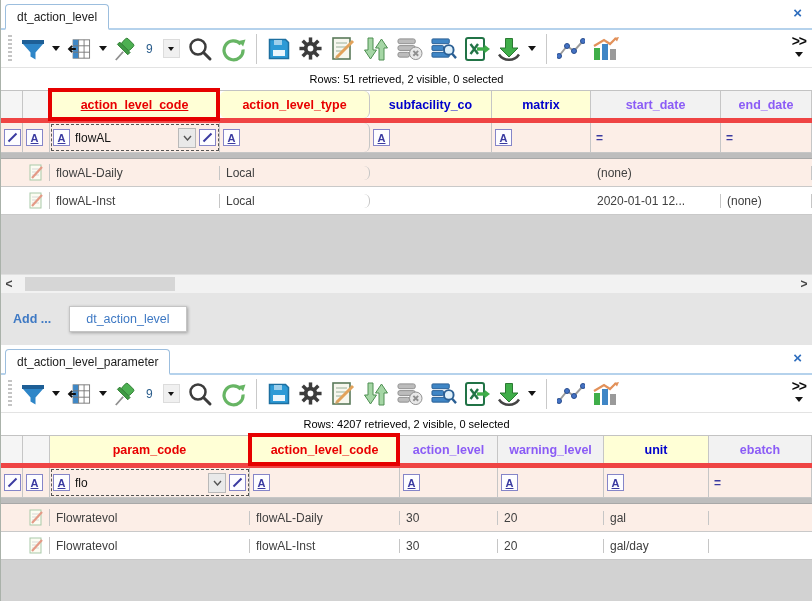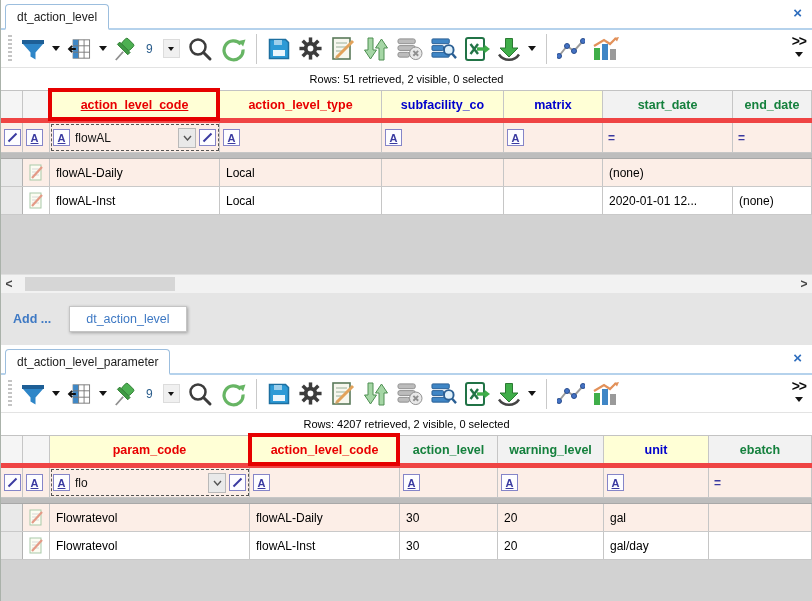--- a/index.html
+++ b/index.html
@@ -35,54 +35,54 @@
   .overflow .ovtext { font-weight: 800; font-size: 14px; letter-spacing: -1px; color: #0a0a0a; }
 
   
   .inforow { height: 22px; display: flex; align-items: center; justify-content: center;
     font-size: 11px; color: #000; background: #fff; }
 
   
   .cell { box-sizing: border-box; border-right: 1px solid #c6c6c6; display: flex; align-items: center; }
   .w-rh { width: 22px; flex: none; }
   .w-ic { width: 27px; flex: none; }
-  .p1c1 { width: 170px; flex: none; } .p1c2 { width: 162px; flex: none; }
+  .p1c1 { width: 170px; flex: none; } .p1c2 { width: 150px; flex: none; border-radius: 6px; }
   .p1c3 { width: 122px; flex: none; } .p1c4 { width: 99px;  flex: none; }
   .p1c5 { width: 130px; flex: none; } .p1c6 { flex: 1; }
   .p2c1 { width: 200px; flex: none; } .p2c2 { width: 150px; flex: none; }
   .p2c3 { width: 98px;  flex: none; } .p2c4 { width: 106px; flex: none; }
   .p2c5 { width: 105px; flex: none; } .p2c6 { flex: 1; }
 
   .ghead { display: flex; height: 33px; border-top: 1px solid #c3c3c3; border-bottom: 5px solid #ef4444; }
   .hdr { justify-content: center; font-weight: bold; font-size: 12.5px; position: relative; cursor: pointer; }
   .key  { background: #ffffd6; }
   .hgray{ background: #f2f2f2; }
   .hp   { background: #f5f5f5; }
-  .t-red { color: #e80000; } .t-blue { color: #0000cc; } .t-blk { color: #15803d; }
+  .t-red { color: #e80000; } .t-blue { color: #0000cc; } .t-blk { color: #8b5cf6; }
   .u { text-decoration: underline; }
   .redbox { position: absolute; top: -3px; bottom: -3px; left: -2px; right: -1px;
     border: 4px solid #e60000; pointer-events: none; z-index: 4; }
 
   .gfilter { display: flex; height: 30px; background: #fceee7; border-bottom: 1px solid #c6c6c6; }
   .f { padding: 0 3px; gap: 3px; }
   .focused { outline: 1px dashed #555; outline-offset: -2px; }
   .fa { width: 17px; height: 17px; flex: none; border: 1px solid #8585c8; background: #fdfdff;
     color: #3939a0; font-size: 11px; font-weight: bold; display: inline-flex; align-items: center;
     justify-content: center; text-decoration: underline; cursor: pointer; }
   .fslash { width: 17px; height: 17px; flex: none; border: 1px solid #8585c8; background: #fdfdff;
     display: inline-flex; align-items: center; justify-content: center; cursor: pointer; }
   .feq { color: #3939a0; font-weight: bold; font-size: 12px; padding-left: 2px; }
   .fval { font-size: 12px; color: #111; padding-left: 2px; }
   .fspace { flex: 1; }
   .fdrop { width: 18px; height: 20px; flex: none; background: #e9e9e9; border: 1px solid #b9b9b9;
     display: inline-flex; align-items: center; justify-content: center; cursor: pointer; }
 
   .band { height: 6px; background: #bdbdbd; border-bottom: 1px solid #a8a8a8; flex: none; }
 
-  .grow { display: flex; height: 28px; background: #fff; border-bottom: 1px solid #c9c9c9; font-size: 12px; color: #000000; }
+  .grow { display: flex; height: 28px; background: #fff; border-bottom: 1px solid #c9c9c9; font-size: 12px; color: #404040; align-items: center; }
   .grow.alt { background: #fceee7; }
   .d { padding: 0 6px; white-space: nowrap; overflow: hidden; cursor: default; }
   .rh { background: #e9e9e9; border-right: 1px solid #b2b2b2; }
   .ic { justify-content: center; }
 
   .grayfill { flex: 1; background: #d2d2d2; }
   .hscroll { height: 19px; background: #f2f2f2; display: flex; align-items: center;
     border-top: 1px solid #e0e0e0; flex: none; }
   .sarrow { width: 16px; text-align: center; font-size: 12px; font-weight: bold; color: #444;
     line-height: 19px; cursor: pointer; }

